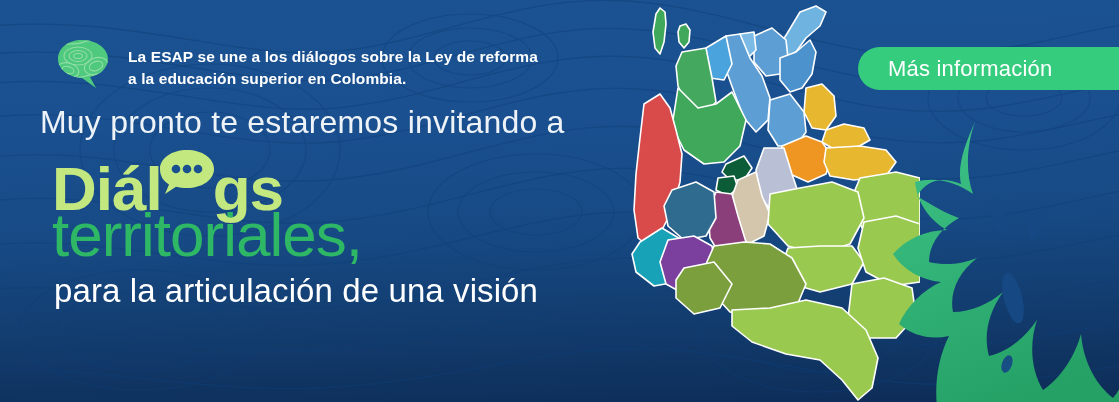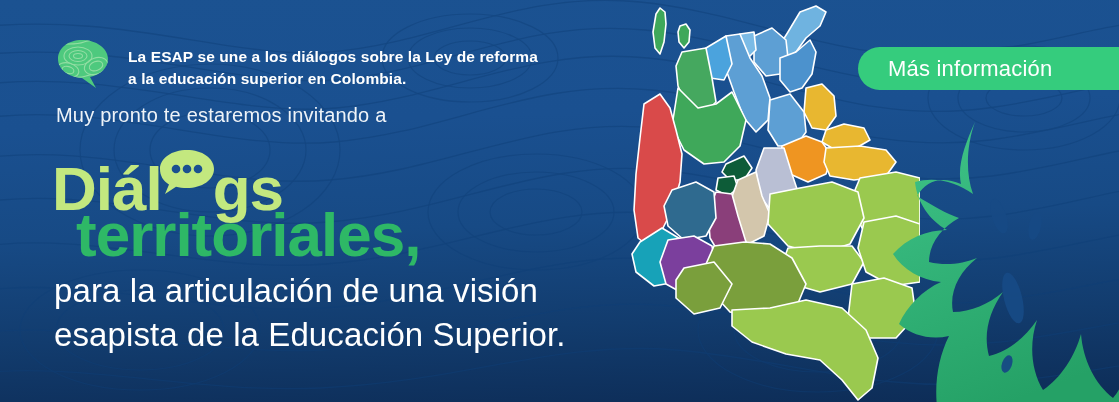--- a/index.html
+++ b/index.html
@@ -55,23 +55,23 @@
     font-size:15.5px;
     font-weight:bold;
     line-height:1.42;
     letter-spacing:.1px;
     padding-top:4px;
     max-width:420px;
   }
 
   .kicker{
     position:absolute;
-    left:56px; top:104px;
+    left:40px; top:104px;
     color:#eef3f8;
-    font-size:20px;
+    font-size:32px;
     font-weight:400;
     letter-spacing:.2px;
     white-space:nowrap;
   }
 
   .headline{
     position:absolute;
     left:52px; top:138px;
     line-height:.92;
   }
@@ -89,24 +89,23 @@
     display:inline-block;
     width:56px; height:46px;
     margin:0 -2px 0 -3px;
     position:relative;
     top:3px;
   }
   .hl-bubble svg{ display:block; width:56px; height:46px; }
   .hl-line2{
     color:#2eb866;
     font-size:62px;
-    font-weight:bold;
+    font-weight:normal;
     letter-spacing:-1px;
     margin-top:6px;
-    margin-left:24px;
   }
 
   .subhead{
     position:absolute;
     left:54px; top:269px;
     color:#ffffff;
     font-size:33px;
     font-weight:400;
     line-height:1.32;
     letter-spacing:.1px;
@@ -311,20 +310,19 @@
             </svg>
           </span>
           <span class="seg">g</span>
           <span class="seg">s</span>
       </div>
       <div class="hl-line2">territoriales,</div>
     </div>
 
     <div class="subhead">
       <div>para la articulación de una visión</div>
-      <div>esapista de la Educación Superior.</div>
     </div>
 
   </div>
 
   <button class="cta">Más información</button>
 
 </div>
 
 </body></html>

